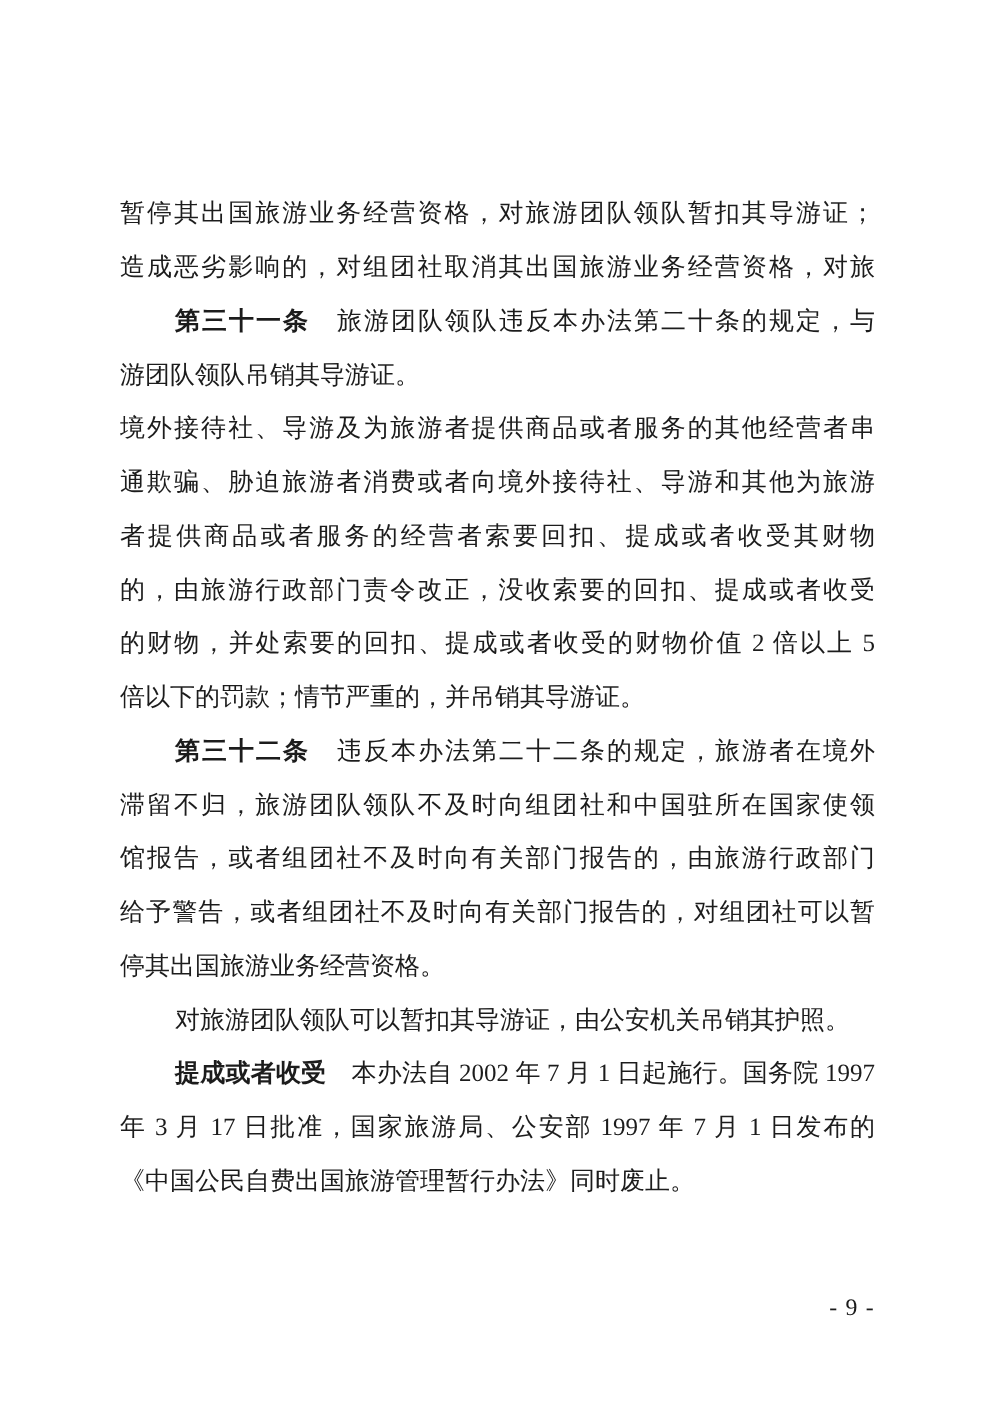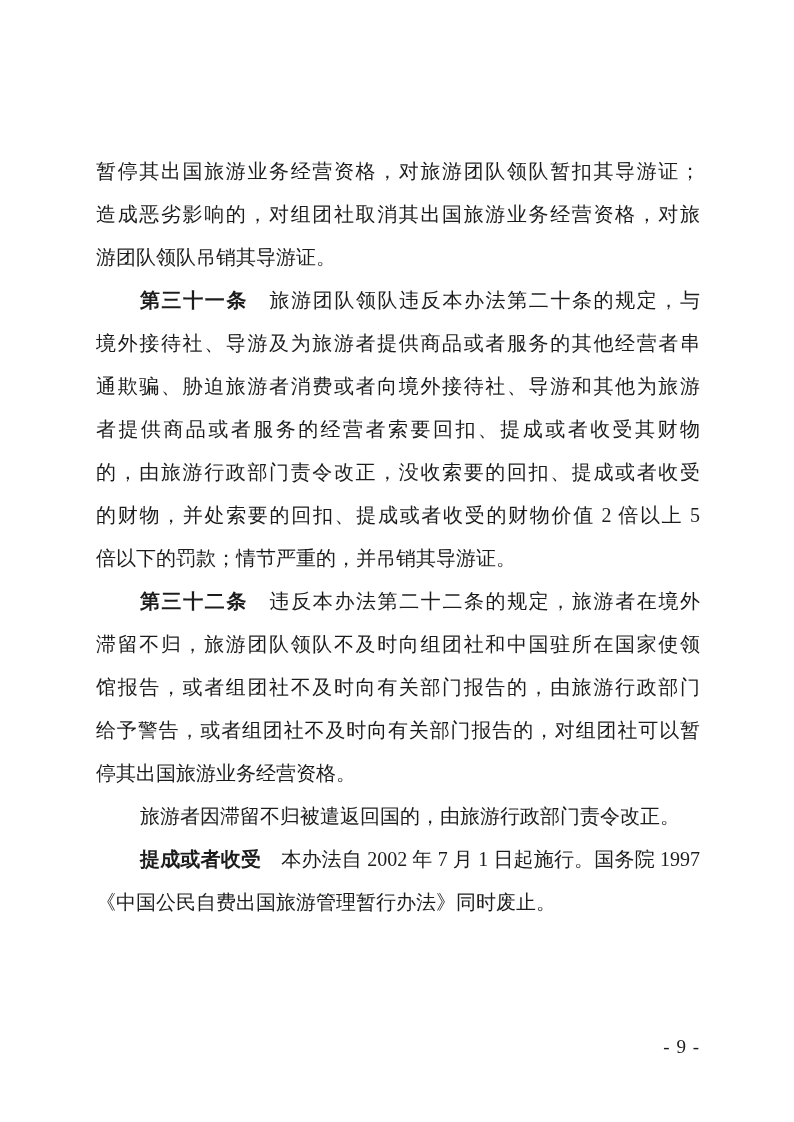--- a/index.html
+++ b/index.html
@@ -55,31 +55,32 @@
     color: #1c1c1c;
   }
 </style>
 </head>
 <body>
 
 <div class="doc-page">
   <div class="text-block" id="text-block">
       <div class="line fill"><span>暂停其出国旅游业务经营资格，对旅游团队领队暂扣其导游证；</span></div>
       <div class="line fill"><span>造成恶劣影响的，对组团社取消其出国旅游业务经营资格，对旅</span></div>
+      <div class="line fill indent"><span class="term">第三十一条</span><span>　旅游团队领队违反本办法第二十条的规定，与</span></div>
       <div class="line"><span>游团队领队吊销其导游证。</span></div>
-      <div class="line fill indent"><span class="term">第三十一条</span><span>　旅游团队领队违反本办法第二十条的规定，与</span></div>
       <div class="line fill"><span>境外接待社、导游及为旅游者提供商品或者服务的其他经营者串</span></div>
       <div class="line fill"><span>通欺骗、胁迫旅游者消费或者向境外接待社、导游和其他为旅游</span></div>
       <div class="line fill"><span>者提供商品或者服务的经营者索要回扣、提成或者收受其财物</span></div>
       <div class="line fill"><span>的，由旅游行政部门责令改正，没收索要的回扣、提成或者收受</span></div>
       <div class="line fill"><span>的财物，并处索要的回扣、提成或者收受的财物价值 2 倍以上 5</span></div>
       <div class="line"><span>倍以下的罚款；情节严重的，并吊销其导游证。</span></div>
       <div class="line fill indent"><span class="term">第三十二条</span><span>　违反本办法第二十二条的规定，旅游者在境外</span></div>
       <div class="line fill"><span>滞留不归，旅游团队领队不及时向组团社和中国驻所在国家使领</span></div>
       <div class="line fill"><span>馆报告，或者组团社不及时向有关部门报告的，由旅游行政部门</span></div>
       <div class="line fill"><span>给予警告，或者组团社不及时向有关部门报告的，对组团社可以暂</span></div>
       <div class="line"><span>停其出国旅游业务经营资格。</span></div>
-      <div class="line indent"><span>旅游者因滞留不归被遣返回国的，由旅游行政部门责令改正。</span></div>
+      <div class="line indent"><span>对旅游团队领队可以暂扣其导游证，由公安机关吊销其护照。</span></div>
       <div class="line fill indent"><span class="term">提成或者收受</span><span>　本办法自 2002 年 7 月 1 日起施行。国务院 1997</span></div>
+      <div class="line fill"><span>年 3 月 17 日批准，国家旅游局、公安部 1997 年 7 月 1 日发布的</span></div>
       <div class="line"><span>《中国公民自费出国旅游管理暂行办法》同时废止。</span></div>
     </div>
   <div class="page-number">- 9 -</div>
 </div>
 
 </body></html>

